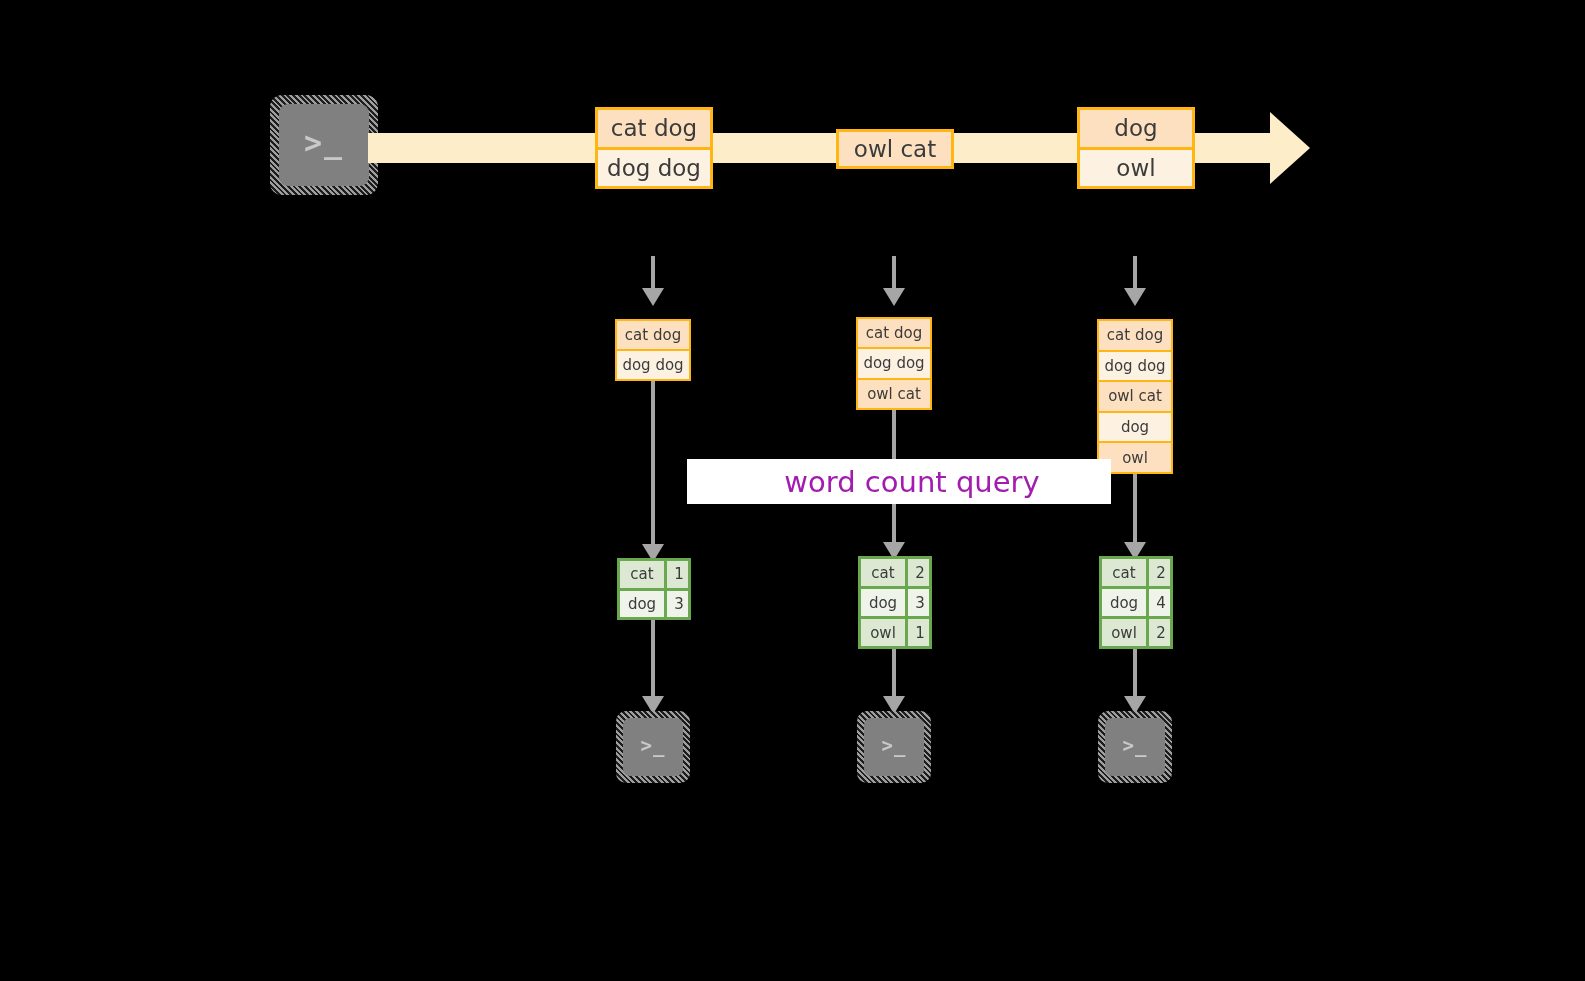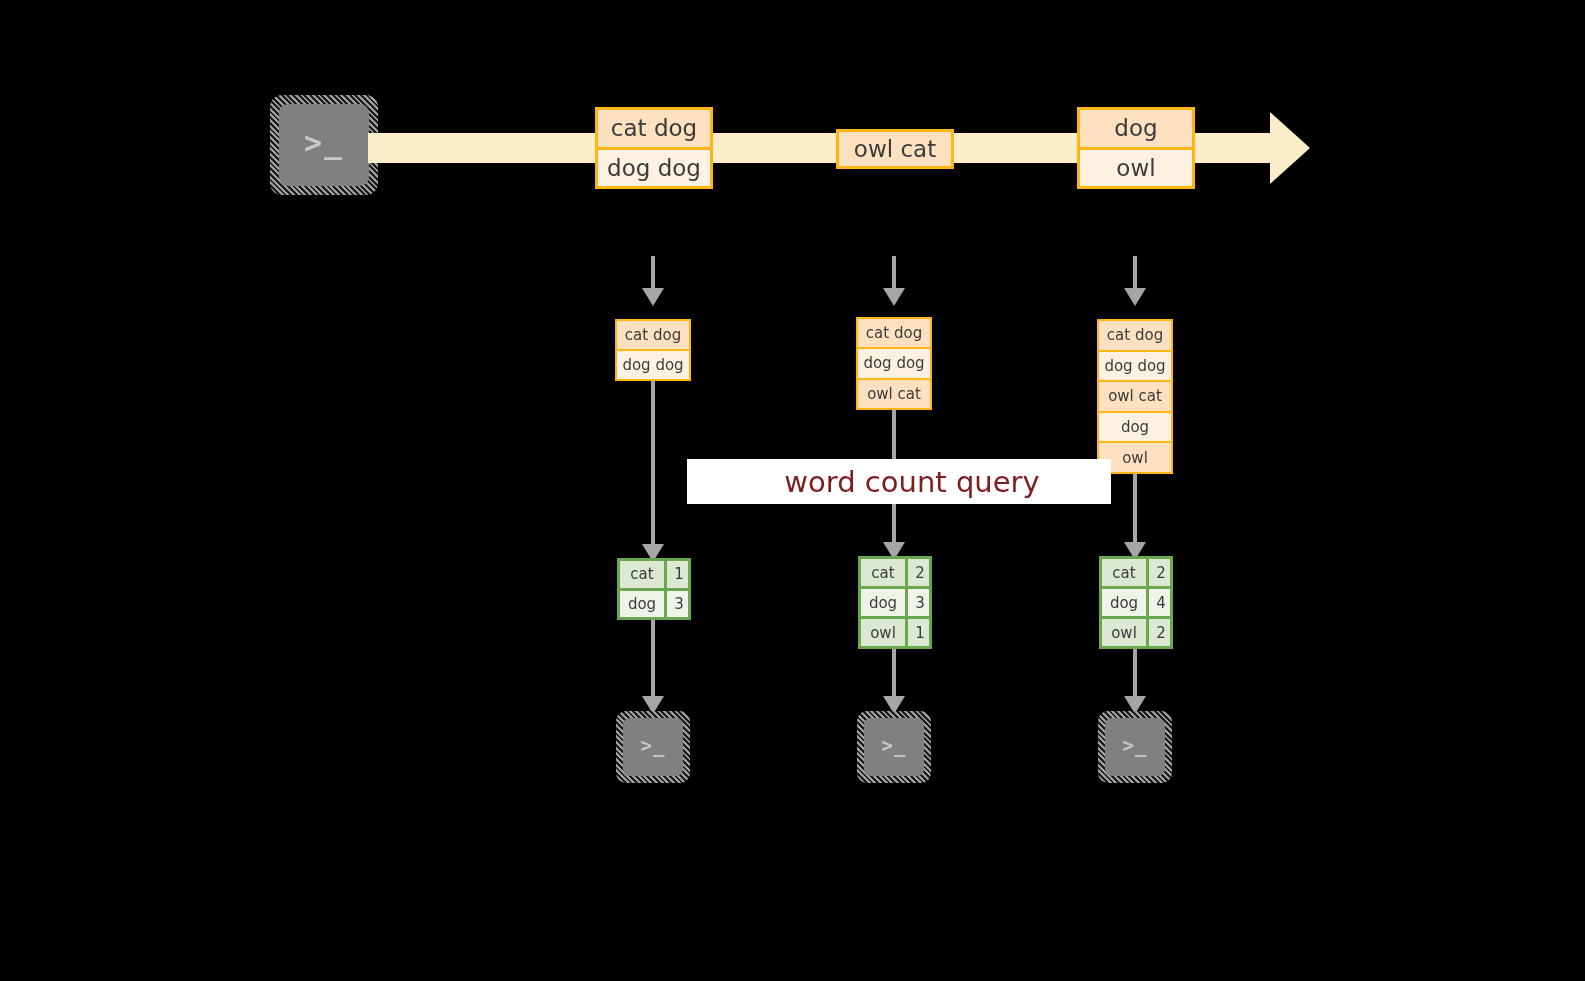--- a/index.html
+++ b/index.html
@@ -145,21 +145,21 @@
   
   .query-band {
     position: absolute;
     background: #ffffff;
     display: flex;
     align-items: center;
     justify-content: center;
   }
   .query-band .label {
     font-size: 29px;
-    color: #7f1d1d;
+    color: #a21caf;
     white-space: nowrap;
     padding-left: 26px;
   }
 </style>
 </head>
 <body>
 
 <div id="canvas">
 
   <div class="terminal big" style="left:270px; top:95px;">

